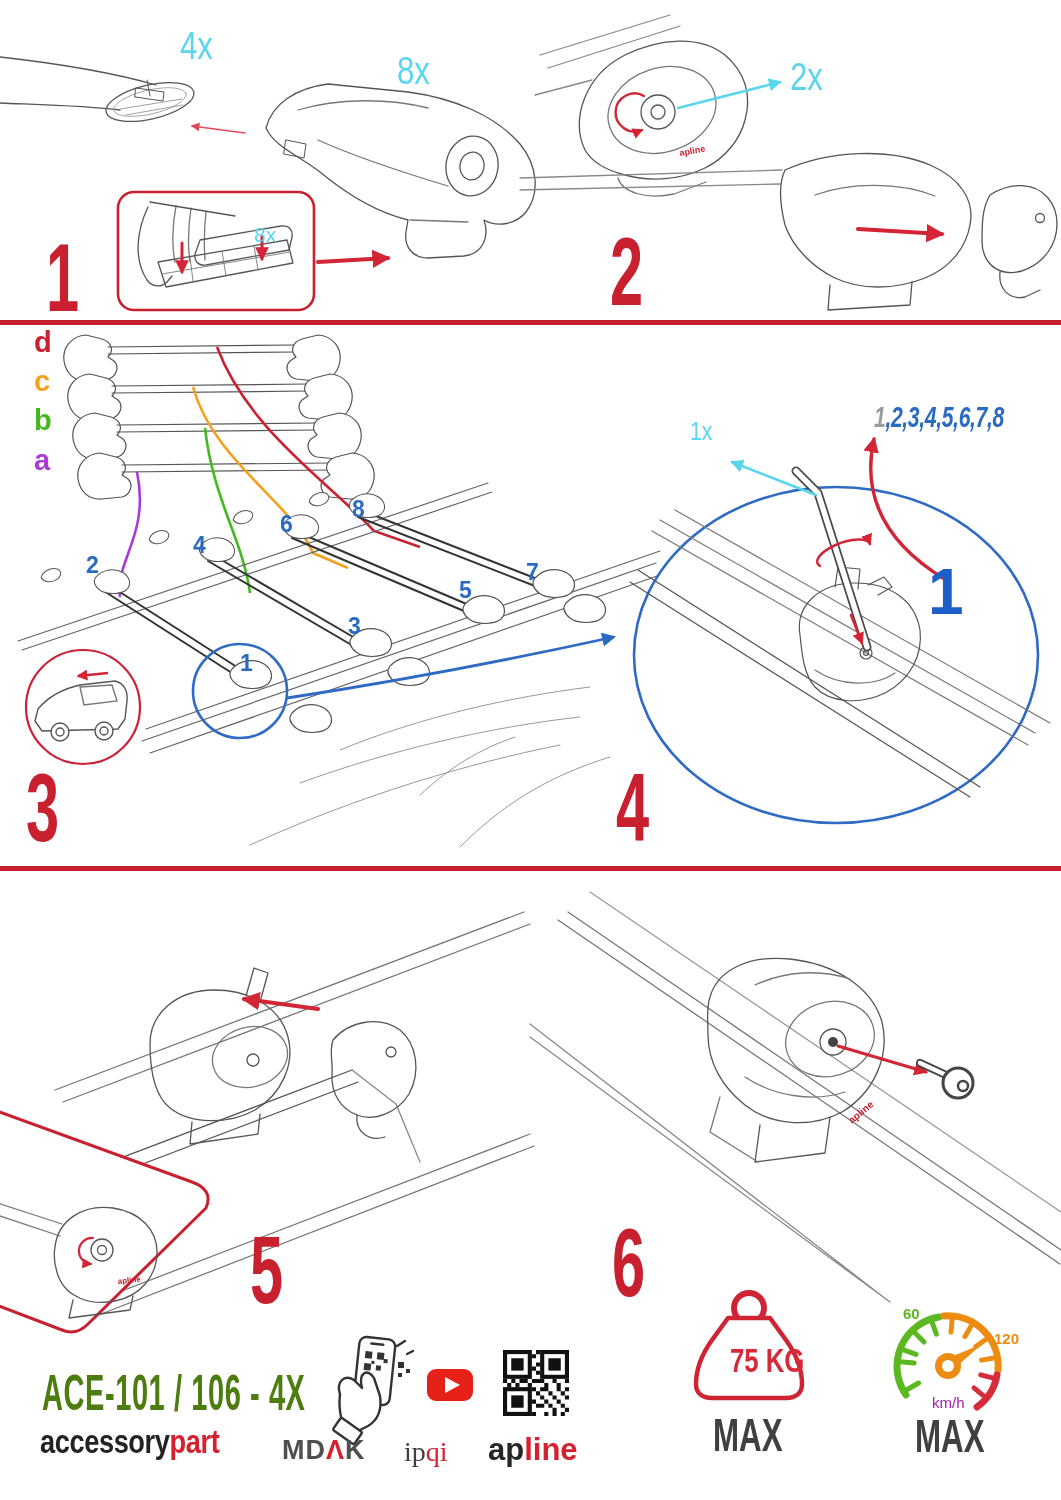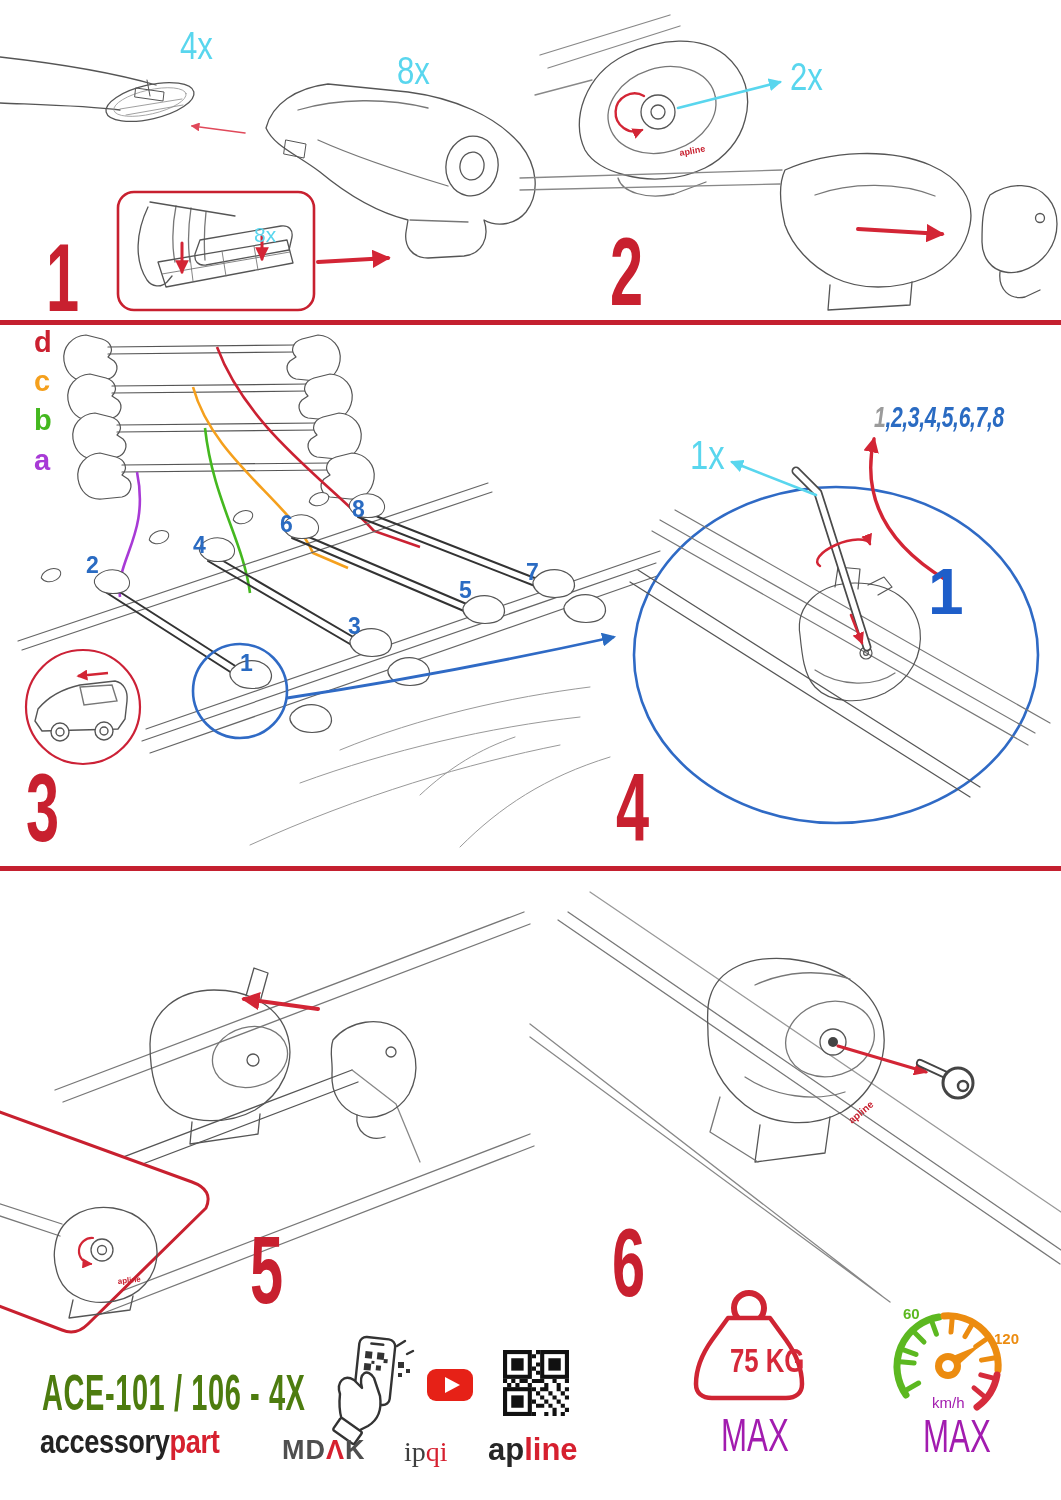--- a/index.html
+++ b/index.html
@@ -29,21 +29,21 @@
   .brand .cx{transform:scaleX(0.8);}
   .brand .red{color:#d6202f;}
   .mdak{font-size:27px;font-weight:700;color:#4f4f4f;letter-spacing:1px;}
   .mdak .red{color:#d6202f;}
   .ipqi{font-size:28px;font-weight:400;color:#3f3f3f;font-family:Liberation Serif, serif;}
   .ipqi .red{color:#d6202f;}
   .apline{font-size:31px;font-weight:700;color:#262626;}
   .apline .red{color:#d6202f;}
   .kgval{color:#d6293a;font-size:33px;font-weight:700;margin-left:19px;}
   .kgval .cx{transform:scaleX(0.78);}
-  .max{color:#a21caf;font-size:46px;font-weight:400;margin-left:8px;}
+  .max{color:#404040;font-size:46px;font-weight:700;}
   .max .cx{transform:scaleX(0.68);}
   .speedlab{font-size:15px;font-weight:700;}
   .kmh{font-size:15px;font-weight:400;color:#a21caf;}
 </style>
 </head>
 <body>
 
 <div class="page">
 
   <svg style="left:0;top:0" width="530" height="322" viewBox="0 0 530 322">
@@ -331,21 +331,21 @@
   <div class="t posnum" style="left:193px;top:534px">4</div>
   <div class="t posnum" style="left:280px;top:513px">6</div>
   <div class="t posnum" style="left:352px;top:498px">8</div>
   <div class="t posnum" style="left:348px;top:615px">3</div>
   <div class="t posnum" style="left:459px;top:579px">5</div>
   <div class="t posnum" style="left:526px;top:561px">7</div>
   <div class="t posnum" style="left:240px;top:652px">1</div>
   <div class="t stepnum" style="left:26px;top:760px"><span class="cx">3</span></div>
 
   <div class="t seq" style="left:874px;top:403px"><span class="cx"><span class="first">1</span><span class="rest">,2,3,4,5,6,7,8</span></span></div>
-  <div class="t qty" style="left:690px;top:435px;font-size:40px"><span class="cx">1x</span></div>
+  <div class="t qty" style="left:690px;top:418px;font-size:26px"><span class="cx">1x</span></div>
   <div class="t bigone" style="left:928px;top:560px">1</div>
   <div class="t stepnum" style="left:616px;top:760px"><span class="cx">4</span></div>
 
   <div class="t stepnum" style="left:250px;top:1222px"><span class="cx">5</span></div>
   <div class="t stepnum" style="left:612px;top:1215px"><span class="cx">6</span></div>
 
   <div class="t model" style="left:42px;top:1368px"><span class="cx">ACE-101 / 106 - 4X</span></div>
   <div class="t brand" style="left:40px;top:1424px"><span class="cx"><span>accessory</span><span class="red">part</span></span></div>
 
   <svg style="left:334px;top:1336px" width="80" height="104" viewBox="0 0 80 104">

